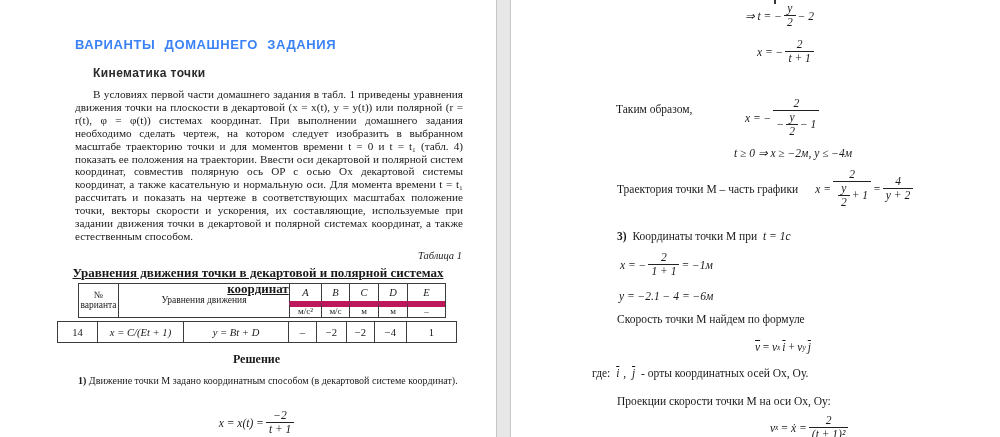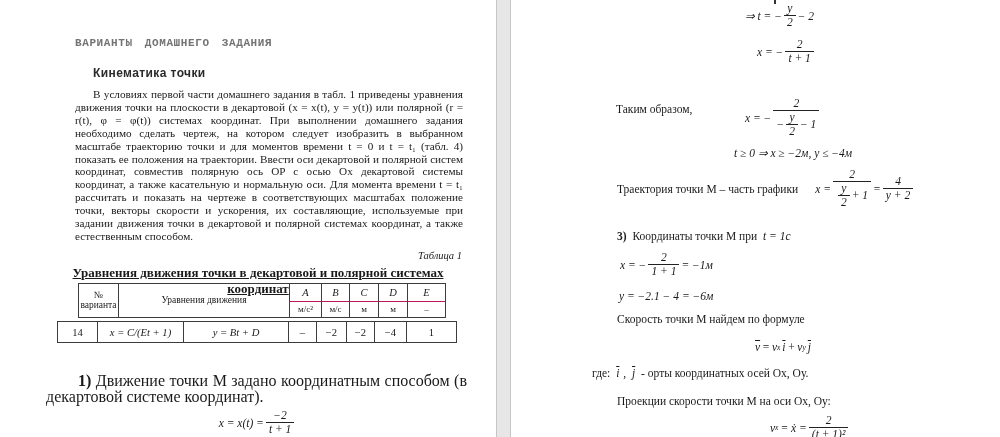--- a/index.html
+++ b/index.html
@@ -5,21 +5,21 @@
   html,body{margin:0;padding:0;background:#ffffff;}
   .canvas{position:relative;width:1000px;height:437px;background:#ffffff;overflow:hidden;
           font-family:"Liberation Serif",serif;color:#1a1a1a;}
   .page{position:absolute;top:0;height:437px;background:#ffffff;}
   .page-left{left:0;width:496px;}
   .page-gap{position:absolute;top:0;left:496px;width:15px;height:437px;background:#e7e7e7;
             border-left:1px solid #c6c6c6;border-right:1px solid #c6c6c6;box-sizing:border-box;}
   .page-right{left:511px;width:489px;}
 
   .abs{position:absolute;}
-  .h1{font-family:Liberation Mono, monospace;font-weight:bold;font-size:11px;color:#737373;
+  .h1{font-family:Liberation Sans, sans-serif;font-weight:bold;font-size:13px;color:#3b82f6;
       letter-spacing:.6px;word-spacing:5px;}
   .h2{font-family:"Liberation Sans",sans-serif;font-weight:bold;font-size:12px;color:#2a2a2a;
       letter-spacing:.4px;}
   .body-text{font-size:11.2px;line-height:12.9px;text-align:justify;}
   .indent18{text-indent:18px;}
   .indent32{text-indent:32px;}
   .it{font-style:italic;}
   .b{font-weight:bold;}
   .center{text-align:center;}
   .right{text-align:right;}
@@ -27,21 +27,21 @@
   .tbl-label{font-size:10.5px;font-style:italic;}
   .tbl-caption{font-size:13px;font-weight:bold;text-decoration:underline;}
 
   .vt{display:grid;grid-template-columns:39px 171px 32px 28px 29px 29px 38px;
       grid-template-rows:17px 16px;border:1px solid #3c3c3c;font-size:9.5px;box-sizing:content-box;}
   .vt .c{display:flex;align-items:center;justify-content:center;box-sizing:border-box;
          border-left:1px solid #3c3c3c;text-align:center;line-height:1.05;}
   .vt .c.no{grid-column:1;grid-row:1/3;border-left:none;flex-direction:column;}
   .vt .c.eq{grid-column:2;grid-row:1/3;}
   .vt .c.lt{grid-row:1;font-style:italic;font-size:10.5px;}
-  .vt .c.un{grid-row:2;border-top:1px solid #be185d;font-size:9px;}
+  .vt .c.un{grid-row:2;border-top:6px solid #be185d;font-size:9px;}
 
   .dr{display:grid;grid-template-columns:39px 86px 105px 28px 30px 28px 32px 50px;
       grid-template-rows:20px;border:1px solid #3c3c3c;font-size:10.6px;}
   .dr .c{display:flex;align-items:center;justify-content:center;box-sizing:border-box;
          border-left:1px solid #3c3c3c;}
   .dr .c:first-child{border-left:none;}
 
   
   .fm{display:inline-flex;align-items:center;font-size:11.5px;font-style:italic;white-space:nowrap;}
   .fm>span{margin:0 1px;}
@@ -95,22 +95,23 @@
       <div class="c">14</div>
       <div class="c it">x = C/(Et + 1)</div>
       <div class="c it">y = Bt + D</div>
       <div class="c">–</div>
       <div class="c">−2</div>
       <div class="c">−2</div>
       <div class="c">−4</div>
       <div class="c">1</div>
     </div>
 
-
-    <div class="abs body-text indent32" style="left:46px;top:373px;width:421px;font-size:16px;line-height:15.5px;"><span class="b">1)</span>
+    <div class="abs b center" style="left:46px;top:352px;width:421px;font-size:12px;">Решение</div>
+
+    <div class="abs body-text indent32" style="left:46px;top:373px;width:421px;font-size:10px;line-height:15.5px;"><span class="b">1)</span>
       <span>Движение точки М задано координатным способом (в декартовой системе координат).</span></div>
 
     <div class="abs" style="left:46px;top:409px;width:421px;text-align:center;">
       <span class="fm">
         <span>x = x(t) =</span>
         <span class="frac">
           <span class="fn">−2</span>
           <span class="fd">t + 1</span>
         </span>
       </span>

